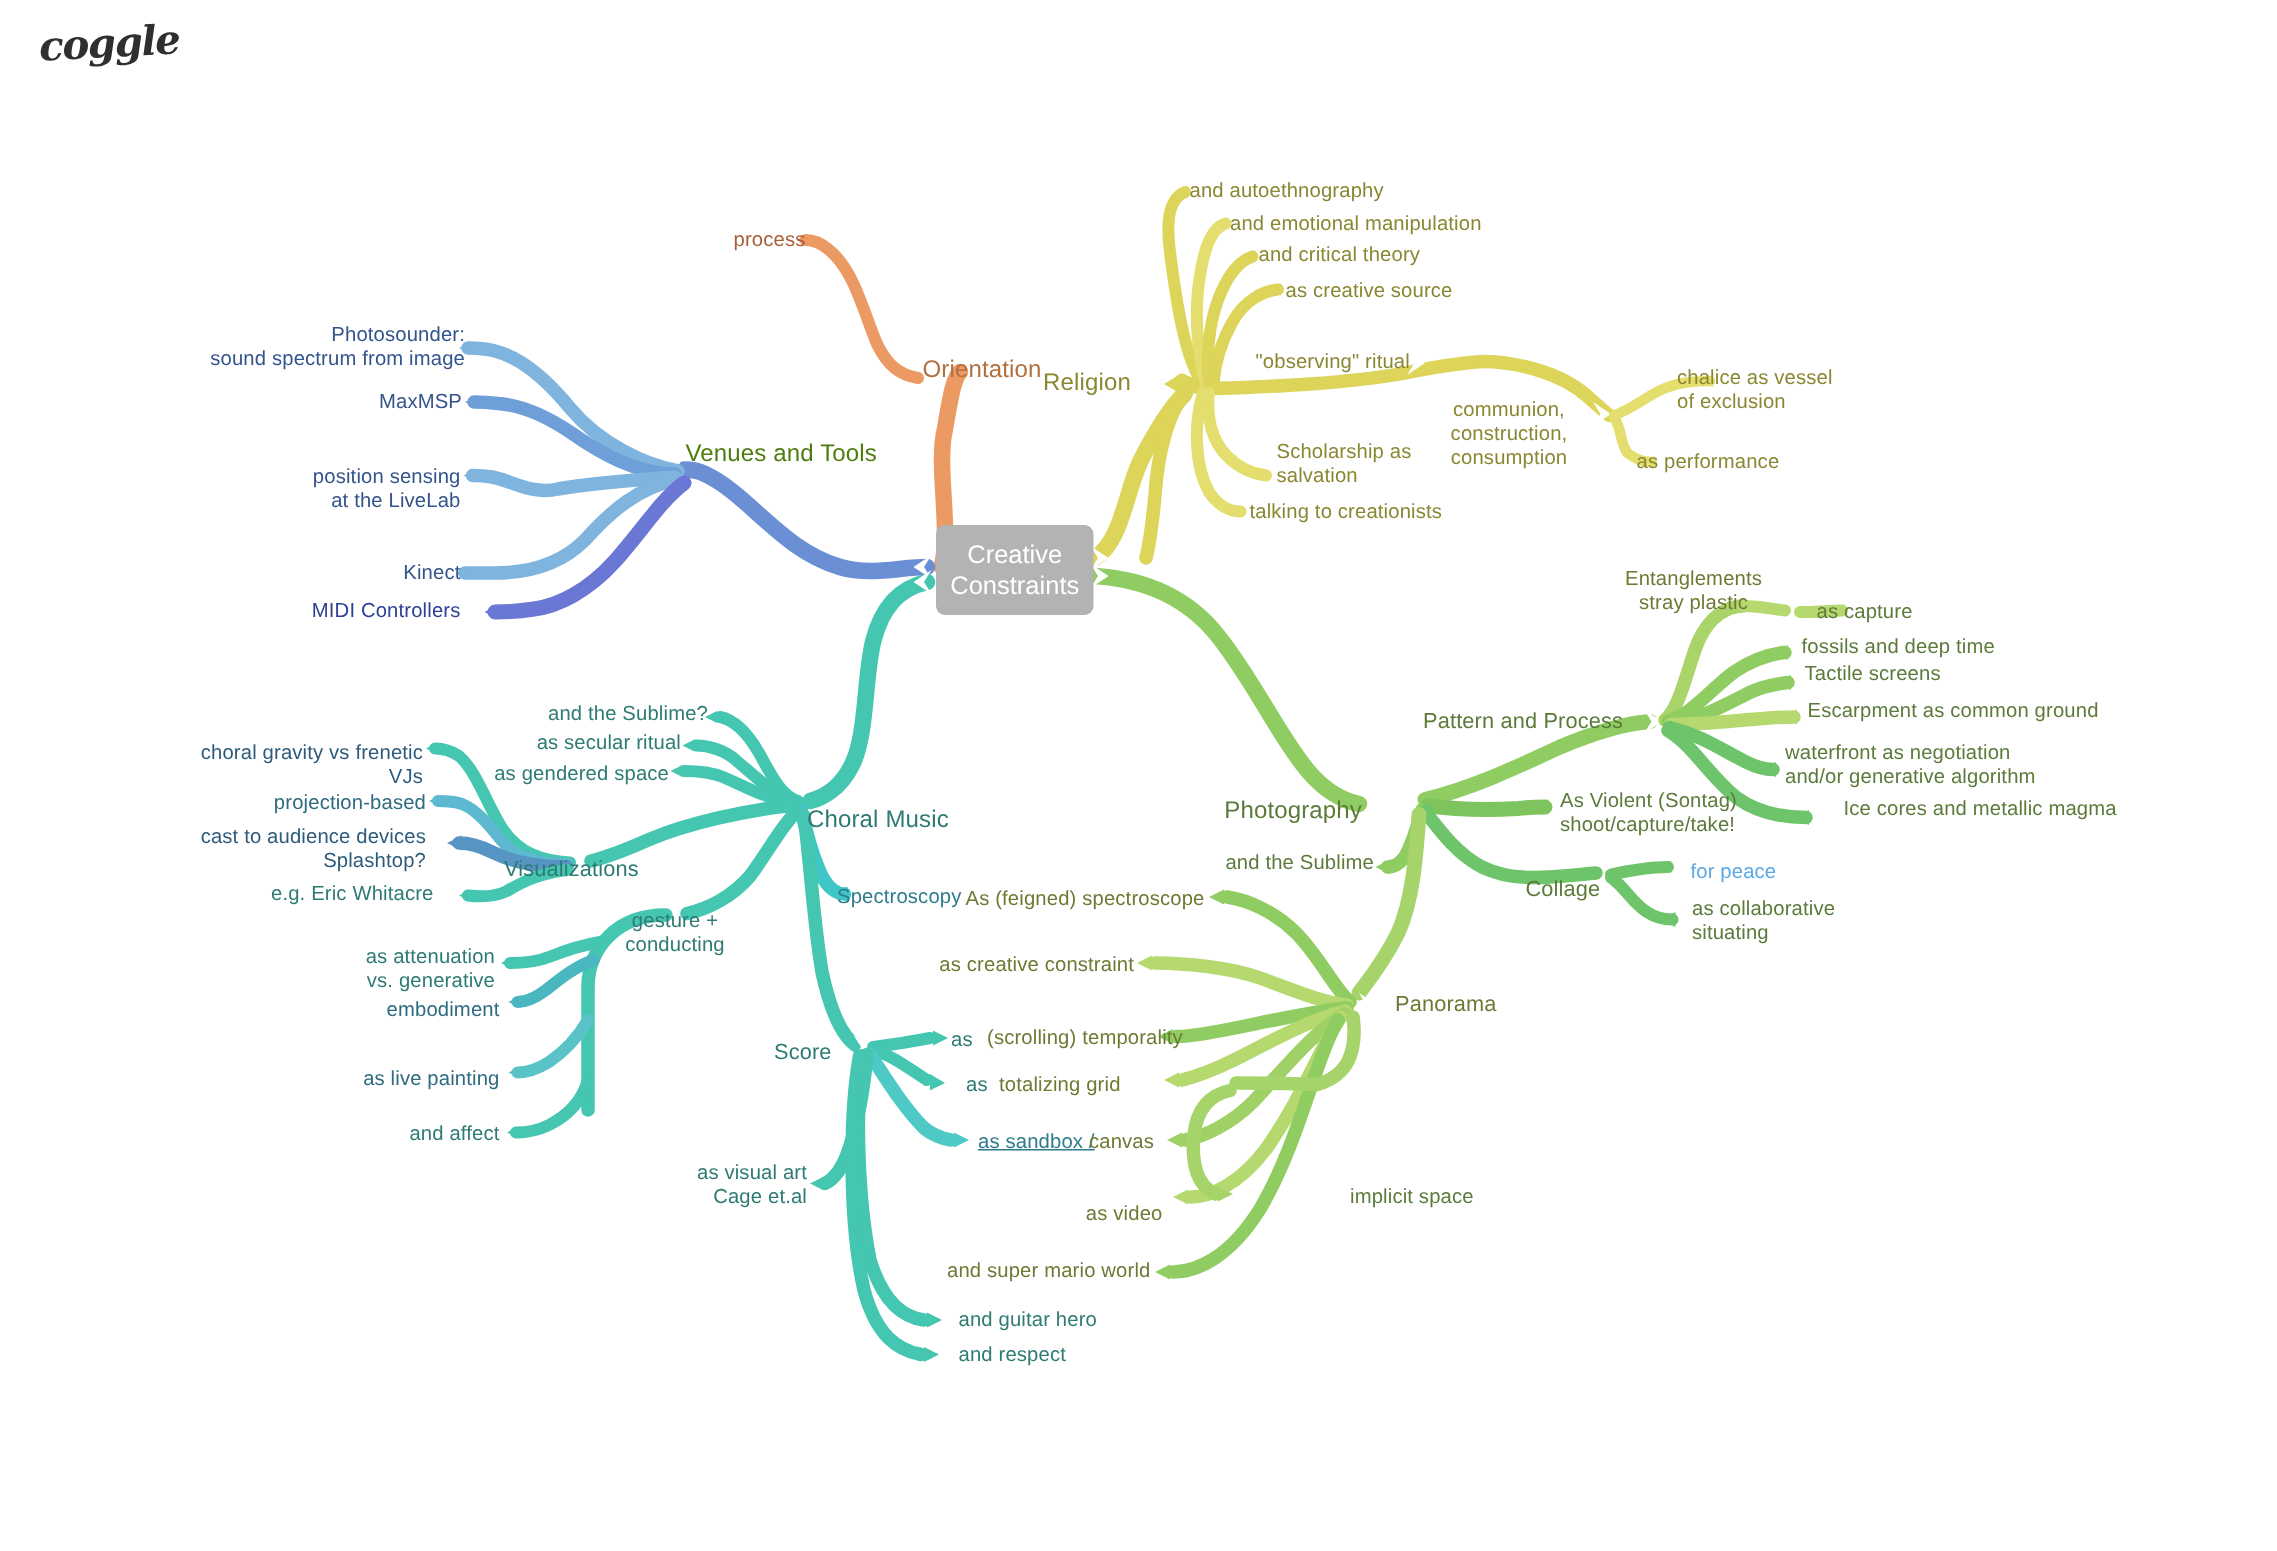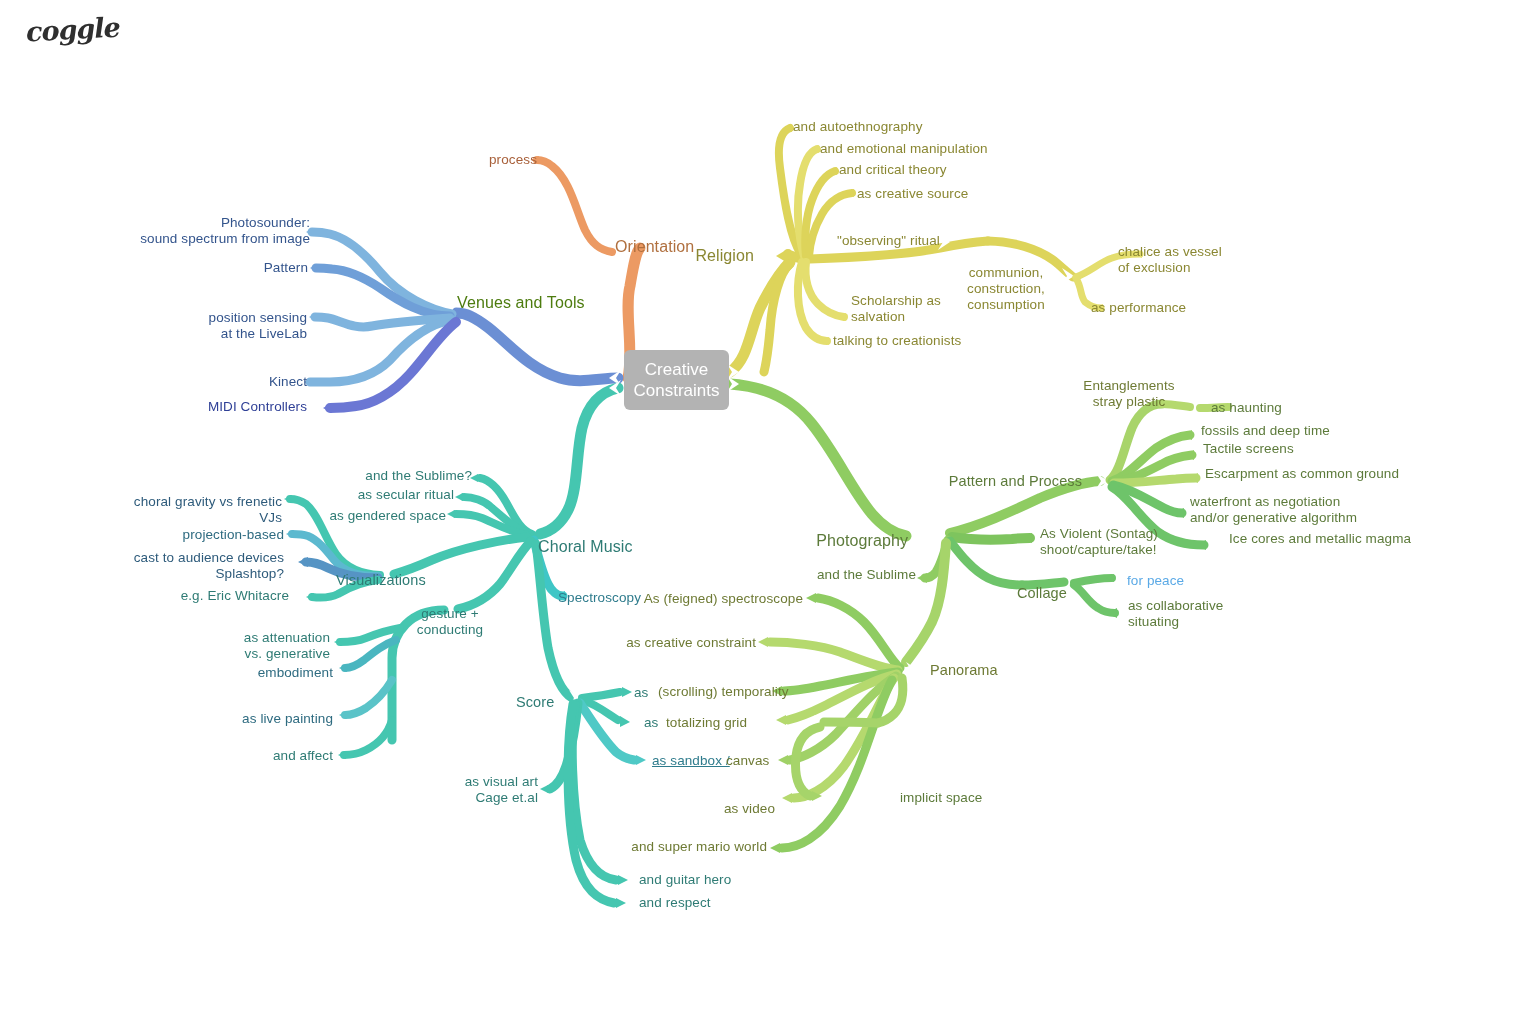--- a/index.html
+++ b/index.html
@@ -280,21 +280,21 @@
   <div class="lbl l" style="left:1118px;top:244px;color:#8a8732;">chalice as vessel
 of exclusion</div>
   <div class="lbl l" style="left:1091px;top:300px;color:#8a8732;">as performance</div>
   <div class="lbl l" style="left:851px;top:293px;color:#8a8732;">Scholarship as
 salvation</div>
   <div class="lbl l" style="left:833px;top:333px;color:#8a8732;">talking to creationists</div>
 
   <div class="lbl big l" style="left:457px;top:293px;color:#4d7c0f;">Venues and Tools</div>
   <div class="lbl r" style="left:110px;top:215px;width:200px;color:#33548c;">Photosounder:
 sound spectrum from image</div>
-  <div class="lbl r" style="left:170px;top:260px;width:138px;color:#33548c;">Pattern</div>
+  <div class="lbl r" style="left:170px;top:260px;width:138px;color:#33548c;">MaxMSP</div>
   <div class="lbl r" style="left:160px;top:310px;width:147px;color:#33548c;">position sensing
 at the LiveLab</div>
   <div class="lbl r" style="left:180px;top:374px;width:127px;color:#33548c;">Kinect</div>
   <div class="lbl r" style="left:140px;top:399px;width:167px;color:#2e3f96;">MIDI Controllers</div>
 
   <div class="lbl big l" style="left:538px;top:537px;color:#2e7b74;">Choral Music</div>
   <div class="lbl r" style="left:350px;top:468px;width:122px;color:#2e7b74;">and the Sublime?</div>
   <div class="lbl r" style="left:340px;top:487px;width:114px;color:#2e7b74;">as secular ritual</div>
   <div class="lbl r" style="left:322px;top:508px;width:124px;color:#2e7b74;">as gendered space</div>
 
@@ -321,21 +321,21 @@
   <div class="lbl l" style="left:652px;top:753px;color:#2e7b8c;text-decoration:underline;">as sandbox /</div>
   <div class="lbl r" style="left:420px;top:774px;width:118px;color:#2e7b74;">as visual art
 Cage et.al</div>
   <div class="lbl l" style="left:639px;top:872px;color:#2e7b74;">and guitar hero</div>
   <div class="lbl l" style="left:639px;top:895px;color:#2e7b74;">and respect</div>
 
   <div class="lbl big r" style="left:790px;top:531px;width:118px;color:#5c7a3a;">Photography</div>
   <div class="lbl mid r" style="left:930px;top:473px;width:152px;color:#5c7a3a;">Pattern and Process</div>
   <div class="lbl c" style="left:1070px;top:378px;width:118px;color:#6e7a34;">Entanglements
 stray plastic</div>
-  <div class="lbl l" style="left:1211px;top:400px;color:#5c7a3a;">as haunting</div>
+  <div class="lbl l" style="left:1211px;top:400px;color:#5c7a3a;">as capture</div>
   <div class="lbl l" style="left:1201px;top:423px;color:#5c7a3a;">fossils and deep time</div>
   <div class="lbl l" style="left:1203px;top:441px;color:#5c7a3a;">Tactile screens</div>
   <div class="lbl l" style="left:1205px;top:466px;color:#5c7a3a;">Escarpment as common ground</div>
   <div class="lbl l" style="left:1190px;top:494px;color:#5c7a3a;">waterfront as negotiation
 and/or generative algorithm</div>
   <div class="lbl l" style="left:1229px;top:531px;color:#5c7a3a;">Ice cores and metallic magma</div>
 
   <div class="lbl l" style="left:1040px;top:526px;color:#5c7a3a;">As Violent (Sontag)
 shoot/capture/take!</div>
   <div class="lbl r" style="left:788px;top:567px;width:128px;color:#5c7a3a;">and the Sublime</div>

